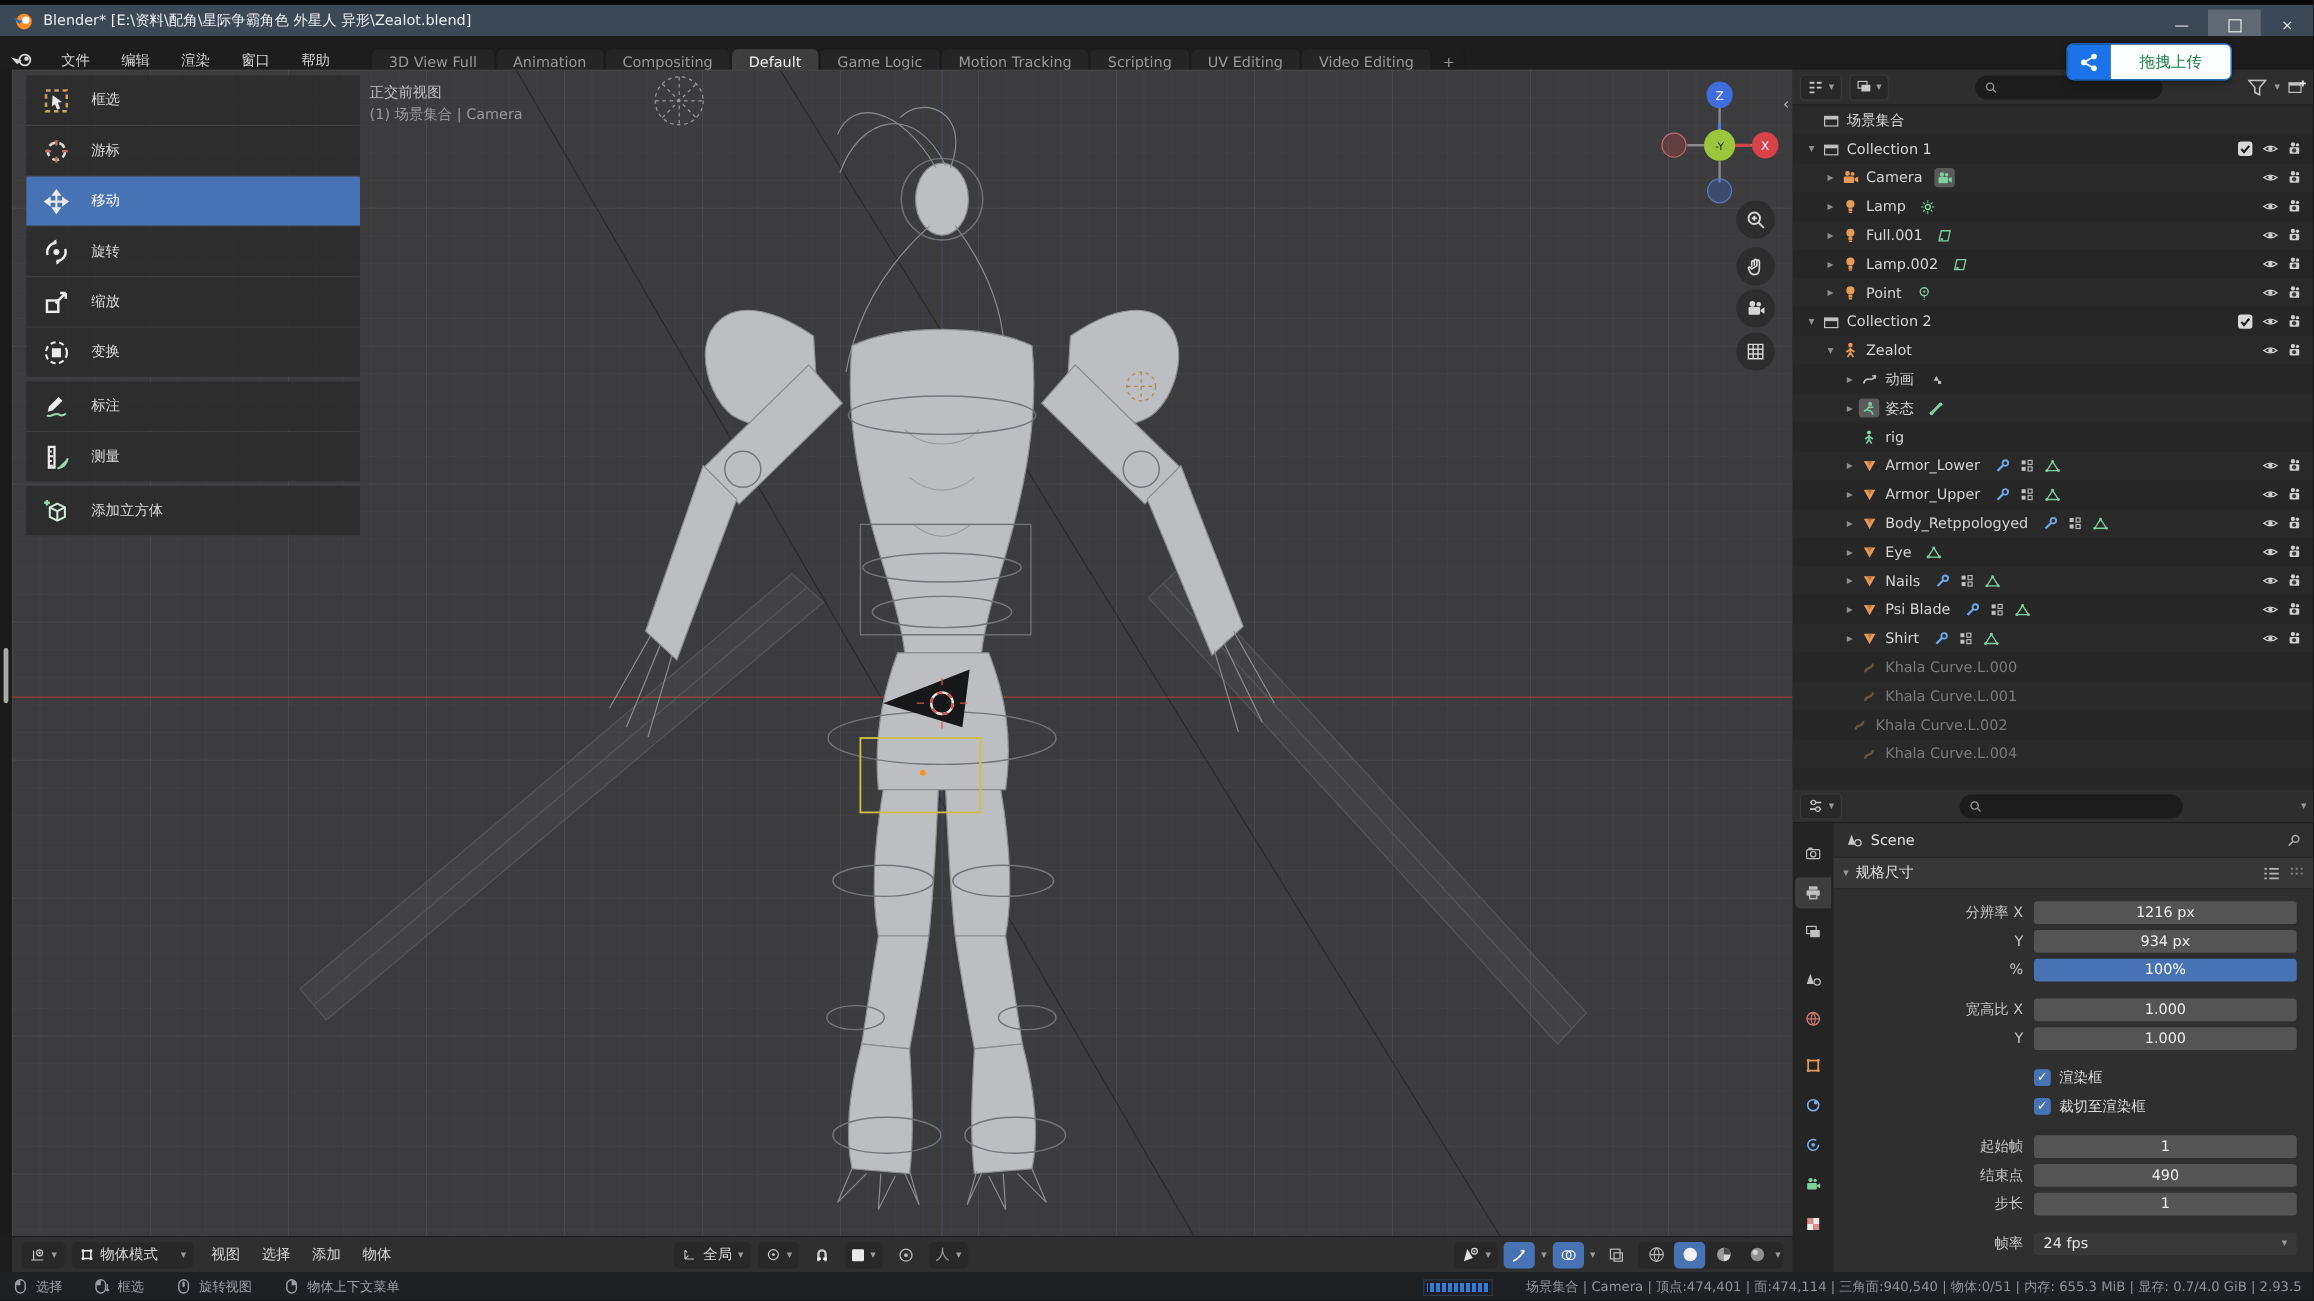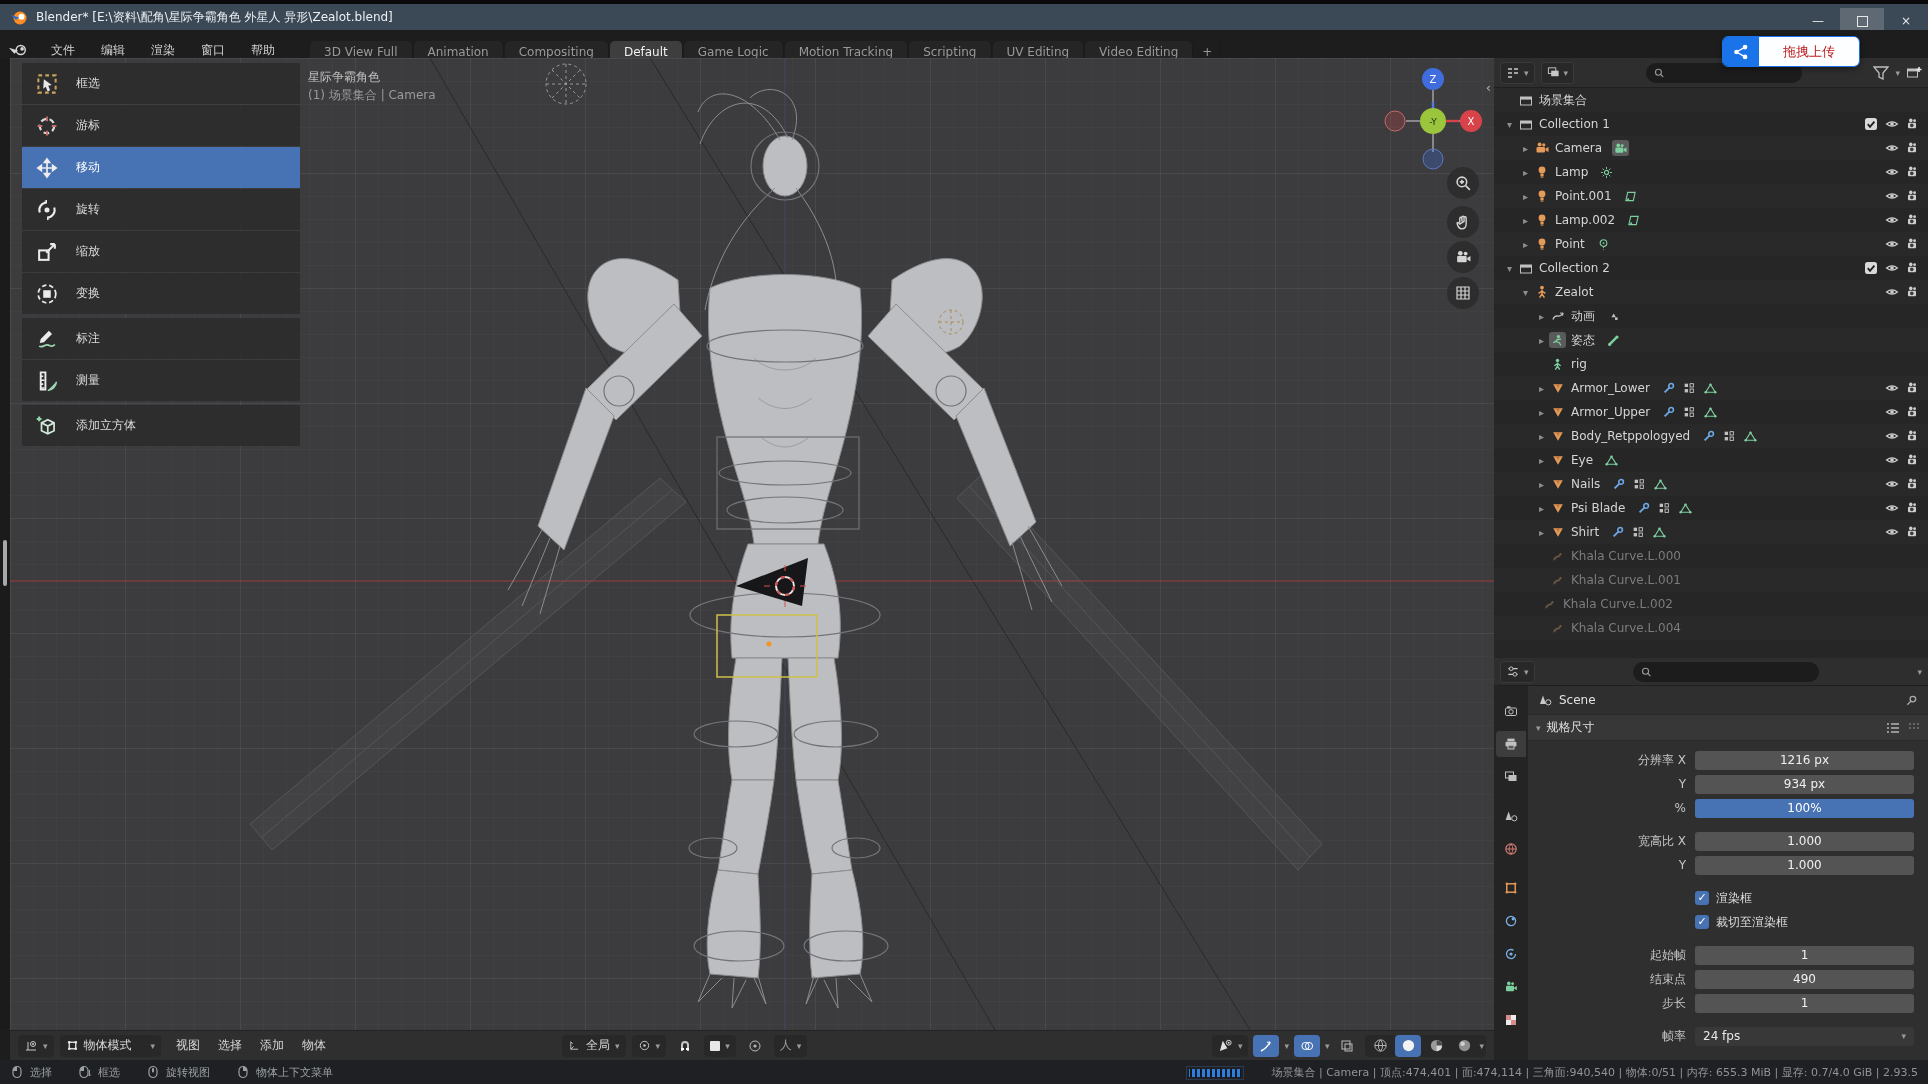--- a/index.html
+++ b/index.html
@@ -23,21 +23,21 @@
   #tabs{display:flex;margin-left:22px;height:28px;align-items:flex-end;}
   .tab{padding:4px 14px 5px;background:#252525;color:#999;border-right:1px solid #1a1a1a;border-radius:5px 5px 0 0;margin-right:1px;white-space:nowrap;}
   .tab.active{background:#3e3e3e;color:#f0f0f0;}
   .tab.plus{background:transparent;color:#9a9a9a;padding:4px 8px 5px;}
   #topbar-right{position:absolute;right:6px;top:32px;display:flex;align-items:center;gap:4px;}
   .widgetbox{background:#282828;border:1px solid #3a3a3a;border-radius:4px;height:20px;display:flex;align-items:center;padding:0 5px;gap:4px;color:#d8d8d8;}
   
   #badge{left:1722px;top:36px;width:138px;height:31px;display:flex;border-radius:6px;overflow:hidden;
          box-shadow:0 2px 6px rgba(0,0,0,.4);z-index:60;border:1px solid #1a73e8;box-sizing:border-box;}
   #badge .bleft{width:36px;background:#1a73e8;display:flex;align-items:center;justify-content:center;}
-  #badge .bright{flex:1;background:#fdfeff;color:#b91c1c;display:flex;align-items:center;justify-content:center;font-size:13px;}
+  #badge .bright{flex:1;background:#fdfeff;color:#15803d;display:flex;align-items:center;justify-content:center;font-size:13px;}
   
   #gutter{left:0;top:58px;width:10px;height:972px;background:#1b1b1b;}
   #gutter .handle{position:absolute;left:3px;top:482px;width:4px;height:46px;background:#a8a8a8;border-radius:2px;}
   #viewport{left:10px;top:58px;width:1484px;height:972px;background:#3c3c3e;overflow:hidden;
     background-image:
       linear-gradient(rgba(255,255,255,.045) 1px,transparent 1px),
       linear-gradient(90deg,rgba(255,255,255,.045) 1px,transparent 1px),
       linear-gradient(rgba(255,255,255,.018) 1px,transparent 1px),
       linear-gradient(90deg,rgba(255,255,255,.018) 1px,transparent 1px);
     background-size:115px 115px,115px 115px,23px 23px,23px 23px;}
@@ -262,21 +262,21 @@
       <rect x="707" y="557" width="100" height="62" fill="none" stroke="#cfc04a" stroke-width="1.5"></rect>
       <circle cx="759" cy="586" r="2.5" fill="#f39422"></circle>
       <g fill="none">
           <circle cx="775" cy="528" r="9" stroke="#e8e8e8" stroke-width="2"></circle>
           <circle cx="775" cy="528" r="9" stroke="#d84f4f" stroke-width="2" stroke-dasharray="4.7 4.7"></circle>
           <path d="M775 513v-6M775 543v6M760 528h-6M790 528h6" stroke="#d84f4f"></path>
         </g>
     </svg>
 
     <div id="vp-text" class="abs">
-      <div>星际争霸角色</div>
+      <div>正交前视图</div>
       <div class="sub">(1) 场景集合 | Camera</div>
     </div>
 
     <div id="toolbar" class="abs">
         <div class="tool-row">
           <span class="tool-ic">
             <svg width="22" height="22" viewBox="0 0 14 14">
               <rect x="1.5" y="1.5" width="11" height="11" fill="none" stroke="#c9a35a" stroke-dasharray="2.4 2" stroke-width="1.3"></rect>
               <path d="M5 4l5 3.6-2.2.5L9 11l-1.6.7-1.2-2.9L4.6 10z" fill="#e8e8e8"></path>
             </svg>
@@ -671,21 +671,21 @@
         </div>
         <div class="orow" style="padding-left: 24px;">
           <span class="caret">▸</span>
           <span class="oicon">
             <svg width="14" height="14" viewBox="0 0 14 14">
               <circle cx="7" cy="5" r="3.4" fill="#e59a57"></circle>
               <rect x="5.4" y="8.6" width="3.2" height="2.4" fill="#e59a57"></rect>
               <path d="M5.6 12h2.8" stroke="#e59a57" stroke-width="1.2"></path>
             </svg>
           </span>
-          <span class="olabel">Point.001</span>
+          <span class="olabel">Full.001</span>
           <span class="otags">
             <span class="oicon">
               <svg width="13" height="13" viewBox="0 0 14 14">
                 <path d="M4 2.5h8L10 11.5H2z" fill="none" stroke="#7ecf9e" stroke-width="1.2"></path>
                 <circle cx="4.5" cy="10" r="1.1" fill="#7ecf9e"></circle>
               </svg>
             </span>
           </span>
           <span class="otoggles">
             <span>

